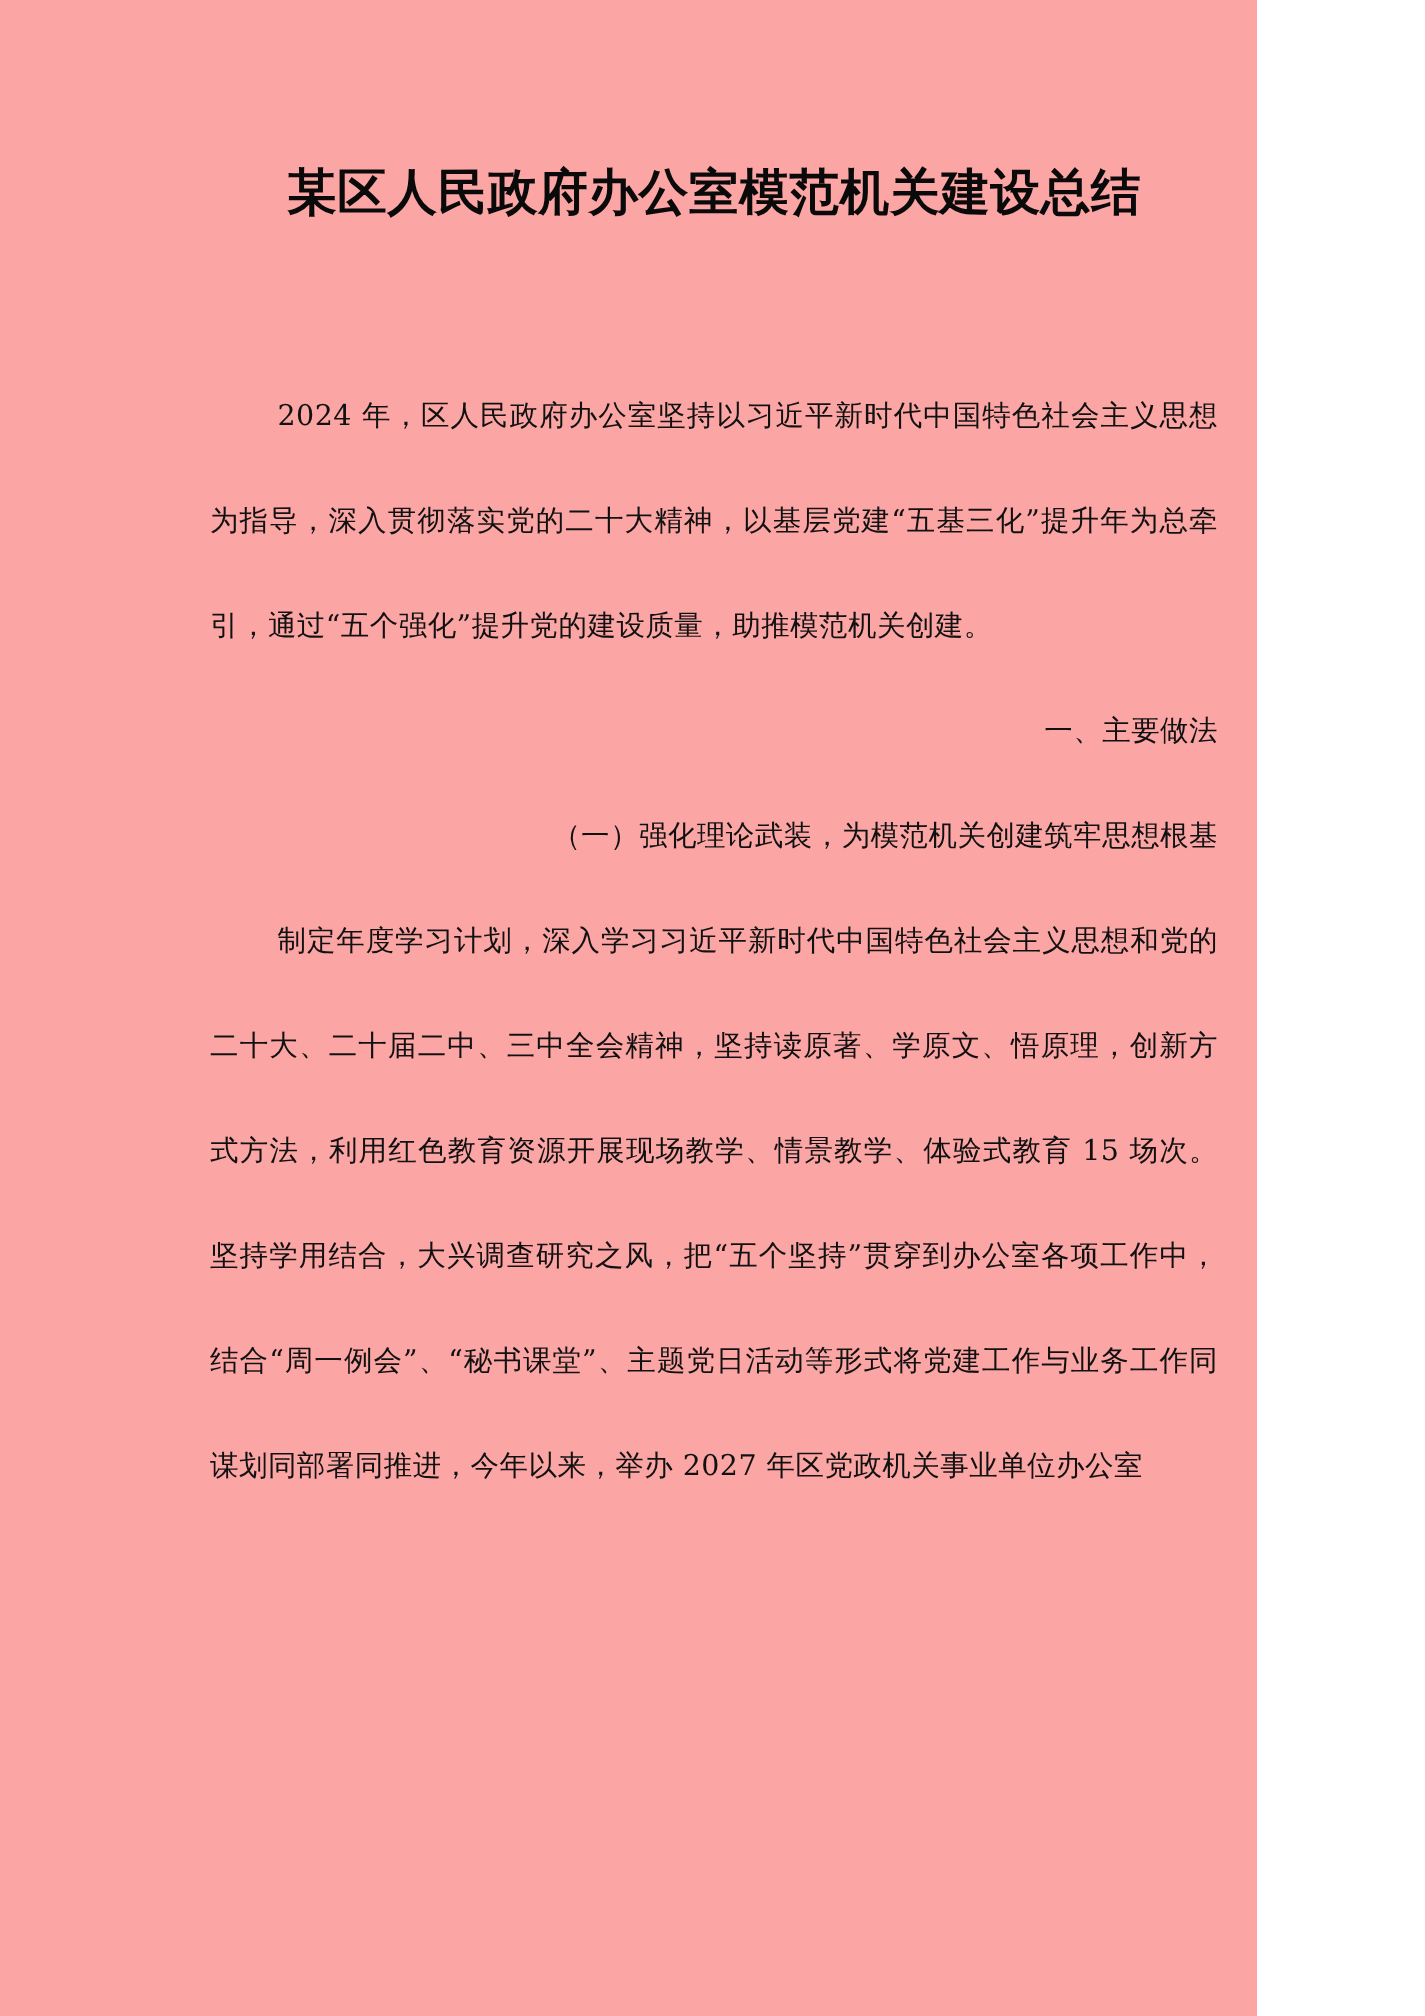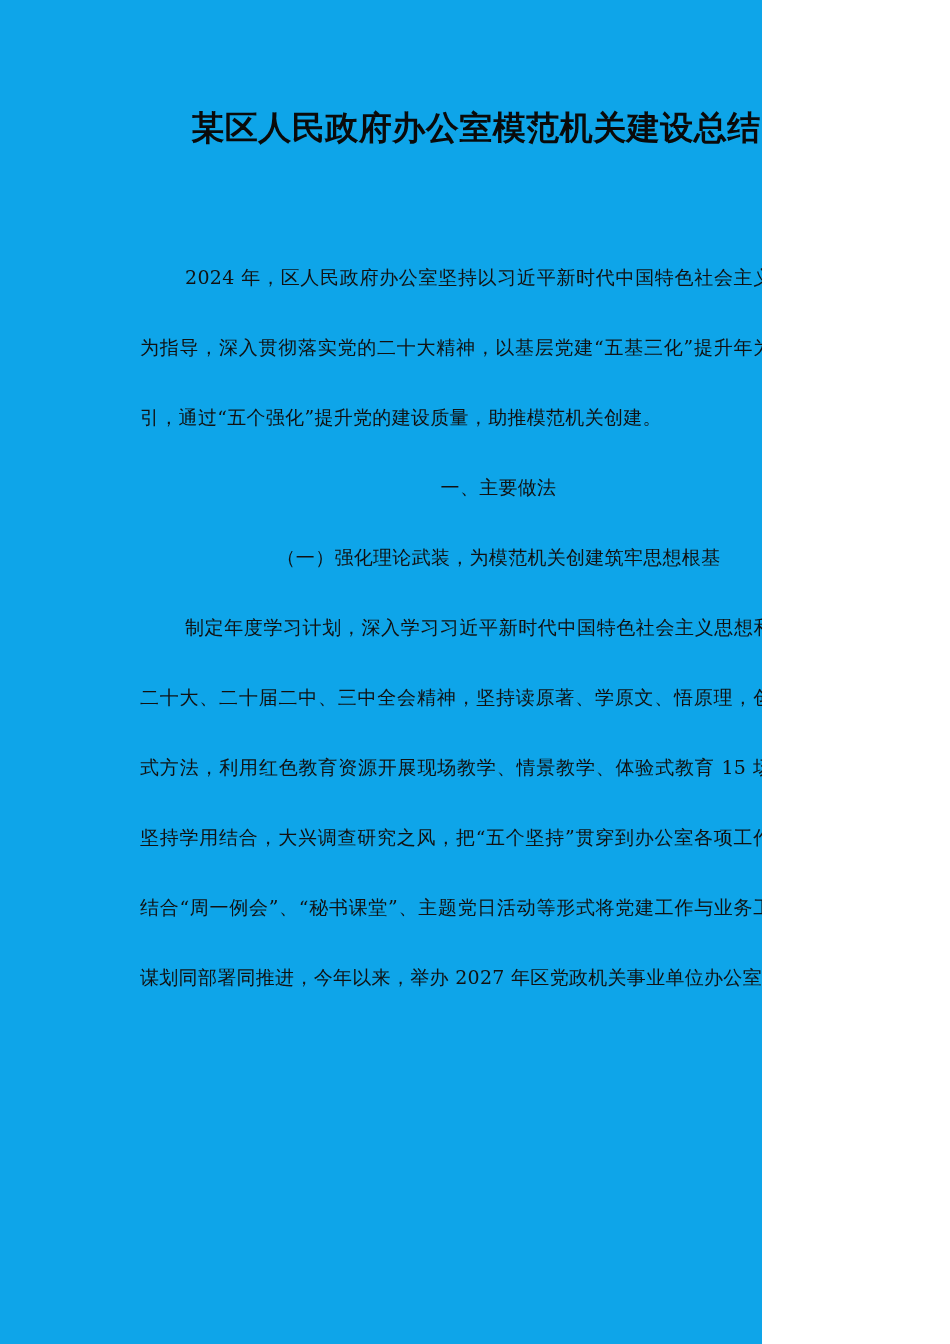--- a/index.html
+++ b/index.html
@@ -3,23 +3,23 @@
 <meta charset="utf-8">
 <style>
   html, body {
     margin: 0;
     padding: 0;
     background: #ffffff;
   }
 
   .page {
     position: relative;
-    width: 762px;
+    width: 838px;
     height: 1344px;
-    background: #0ea5e9;
+    background: #fca5a5;
     overflow: hidden;
     box-sizing: border-box;
     font-family: "DejaVu Serif", "Liberation Serif", serif;
     color: #000000;
   }
 
   .content {
     position: absolute;
     left: 140px;
     top: 0;
@@ -52,21 +52,21 @@
     letter-spacing: 0.3px;
     color: #111111;
   }
 
   .para.indent-2 {
     text-indent: 45px;
   }
 
   .para.heading-line {
     text-indent: 45px;
-    text-align: center;
+    text-align: right;
   }
 
   .para + .para {
     margin-top: 0;
   }
 
   .para.last-line {
     text-align: justify;
   }
 </style>

